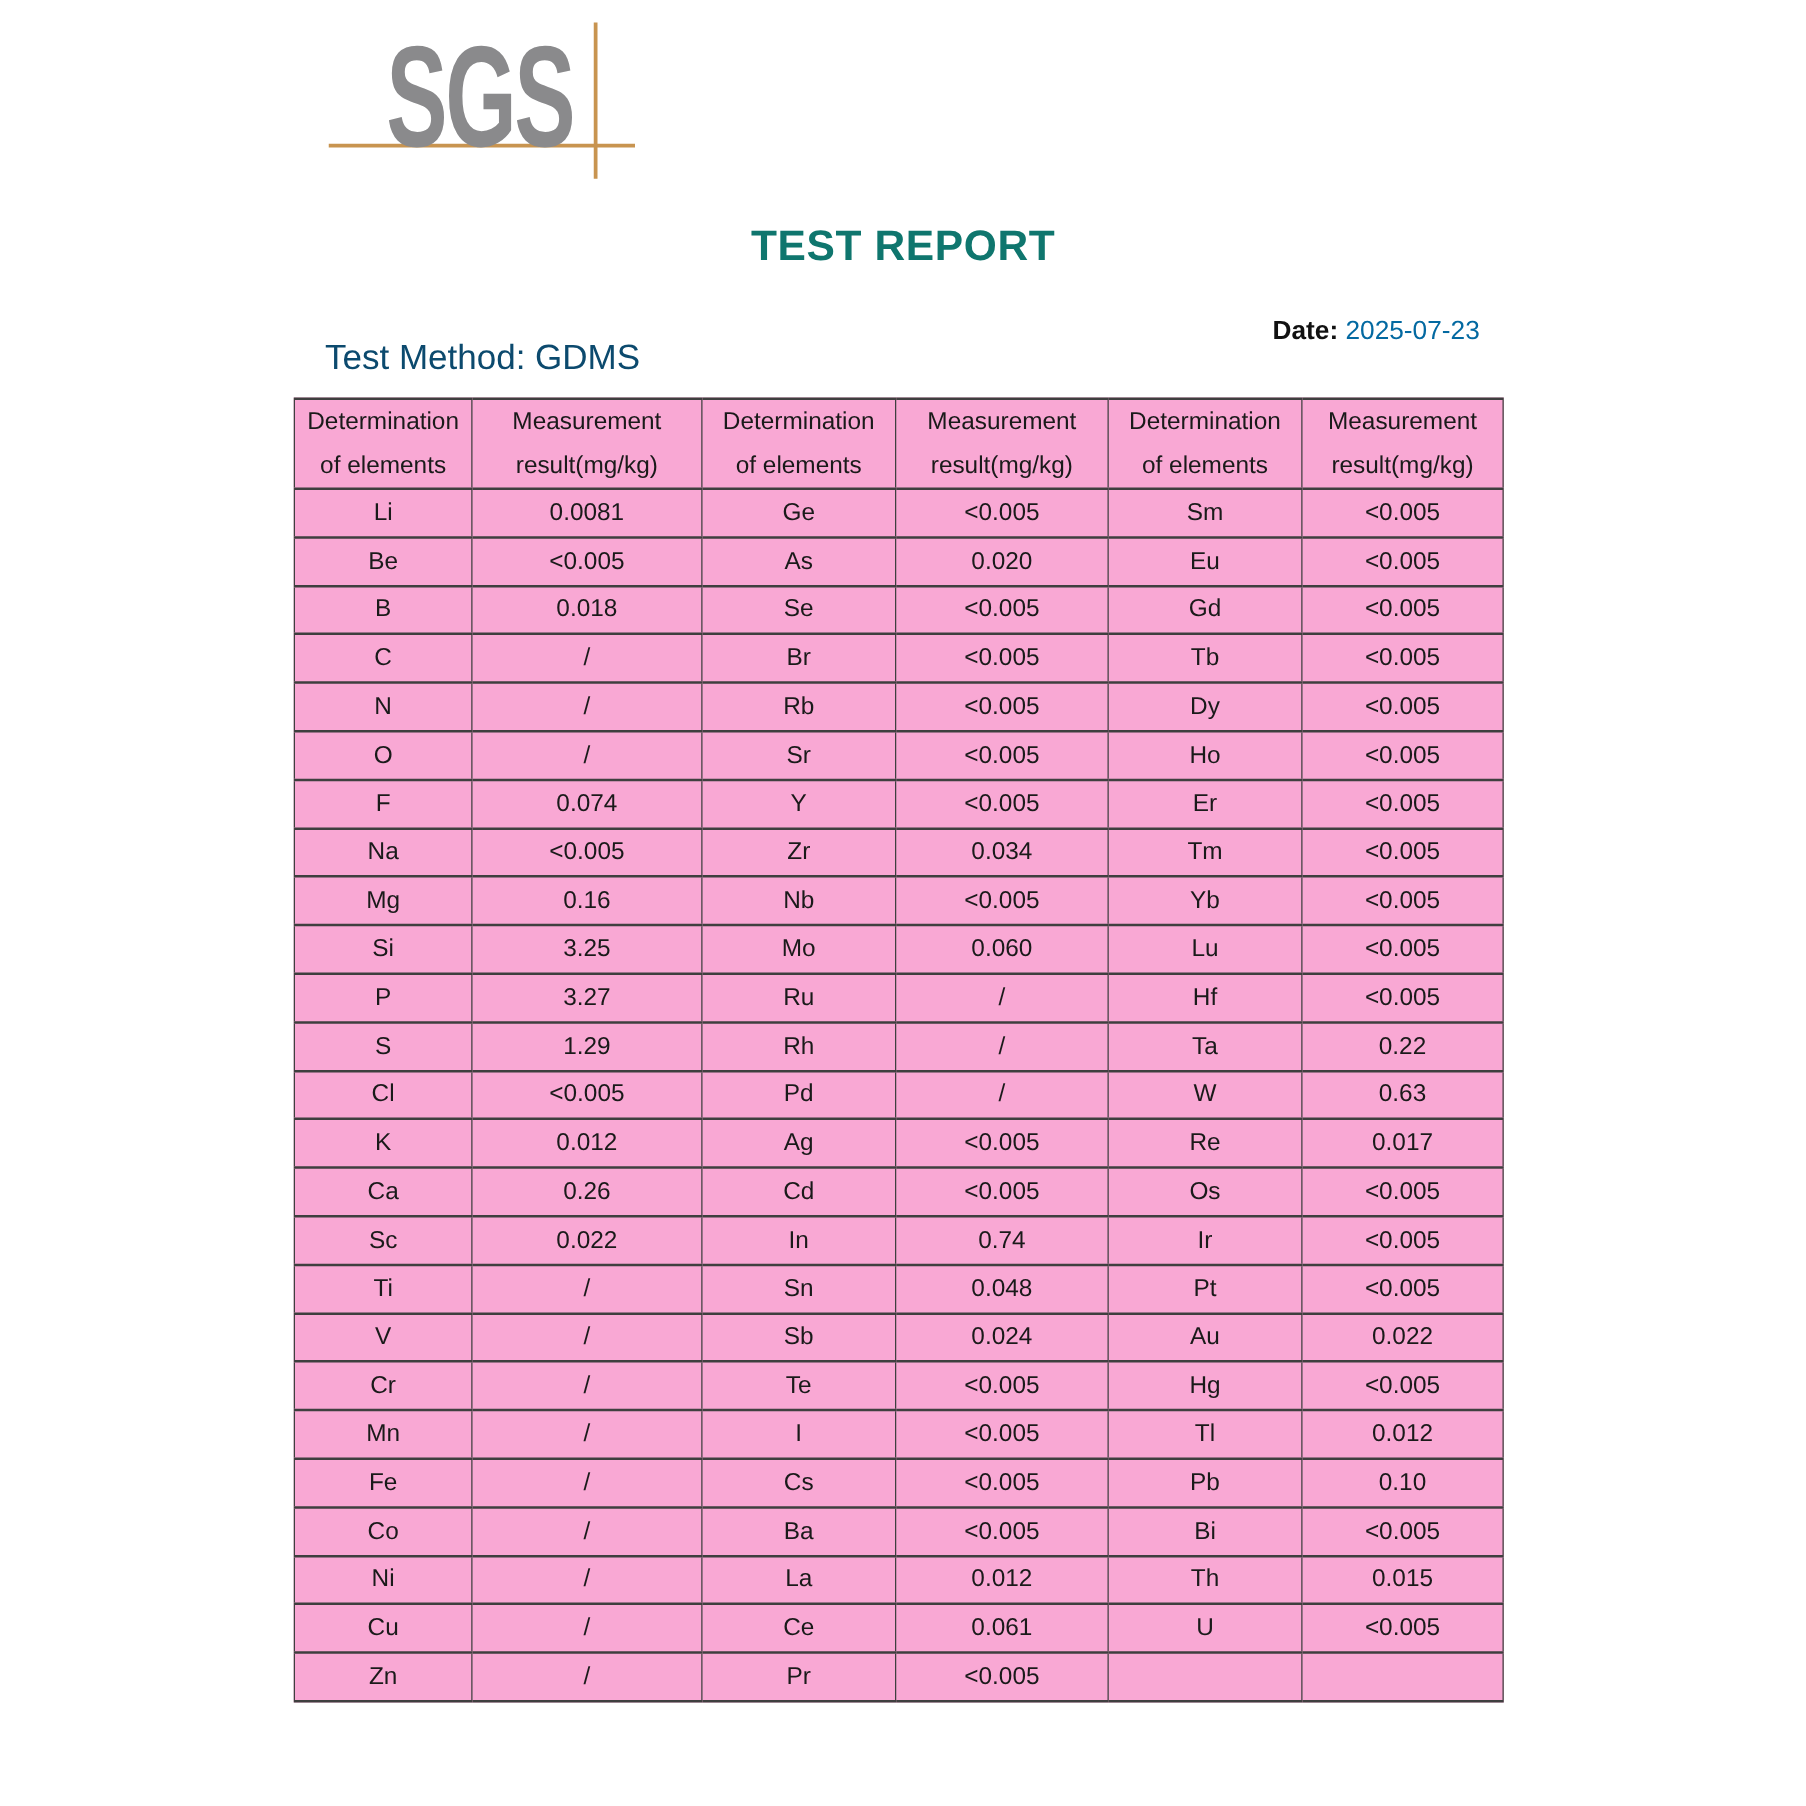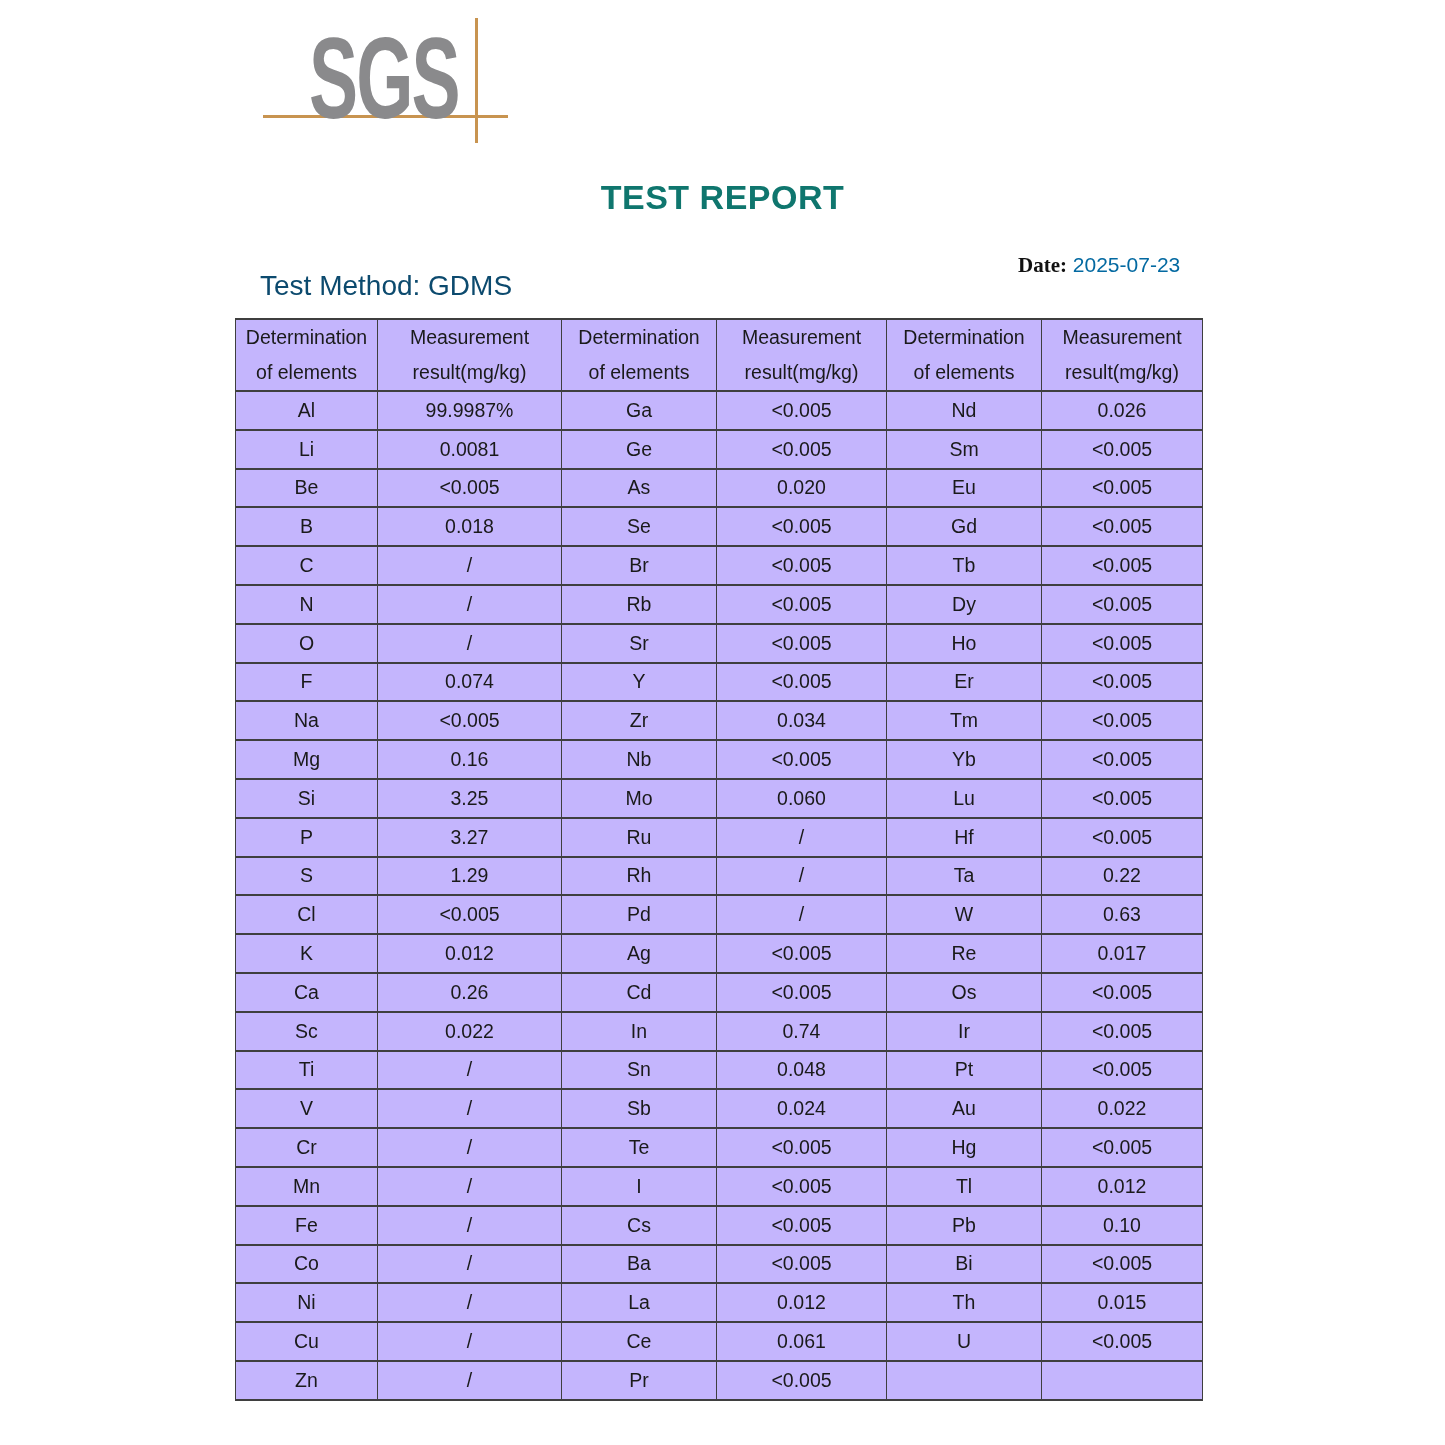--- a/index.html
+++ b/index.html
@@ -71,32 +71,32 @@
     font-size: 28px;
     color: #0c4a6e;
   }
   .date-line {
     position: absolute;
     left: 1018px;
     top: 253px;
     font-size: 21px;
     white-space: nowrap;
   }
-  .date-label { font-weight: bold; color: #111111; font-family: Liberation Serif, serif; }
+  .date-label { font-weight: bold; color: #111111; }
   .date-value { color: #0369a1; }
 
   
   table.results {
     position: absolute;
     left: 235px;
     top: 318px;
     width: 967px;
     border-collapse: collapse;
     table-layout: fixed;
-    background: #c4b5fd;
+    background: #f9a8d4;
   }
   table.results td, table.results th {
     border: 1.5px solid #3f3f3f;
     border-top-width: 2px;
     border-bottom-width: 2px;
     text-align: center;
     vertical-align: middle;
     font-size: 19.5px;
     font-weight: normal;
     color: #1a1a1a;
@@ -161,28 +161,20 @@
             <span class="hline">of elements</span>
           </th>
           <th>
             <span class="hline">Measurement</span>
             <span class="hline">result(mg/kg)</span>
           </th>
         </tr>
     </thead>
     <tbody id="table-body">
         <tr>
-          <td>Al</td>
-          <td>99.9987%</td>
-          <td>Ga</td>
-          <td>&lt;0.005</td>
-          <td>Nd</td>
-          <td>0.026</td>
-        </tr>
-        <tr>
           <td>Li</td>
           <td>0.0081</td>
           <td>Ge</td>
           <td>&lt;0.005</td>
           <td>Sm</td>
           <td>&lt;0.005</td>
         </tr>
         <tr>
           <td>Be</td>
           <td>&lt;0.005</td>

